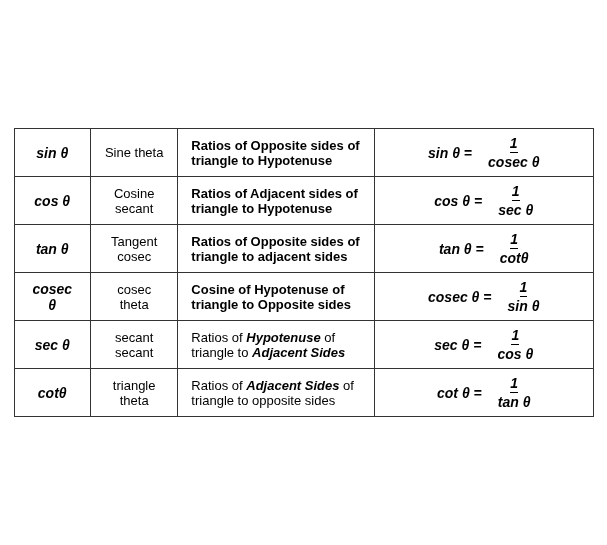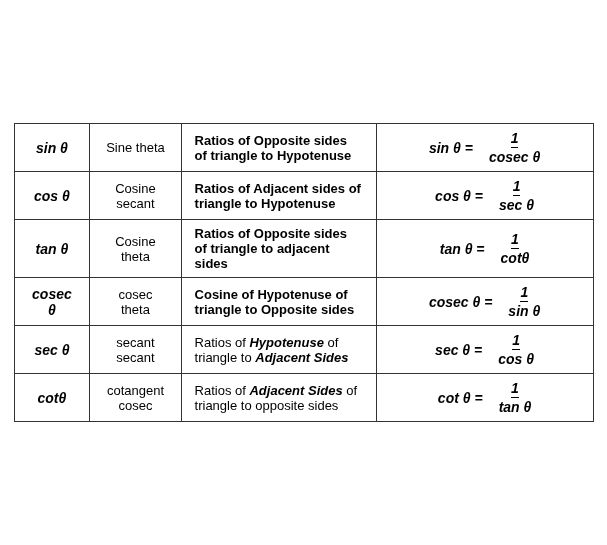--- a/index.html
+++ b/index.html
@@ -118,21 +118,21 @@
             <span class="denom"><i>sec θ</i></span>
           </span>
         </span>
       </td>
     </tr>
 
     <tr>
       <td class="col-symbol">
         <span class="italic-bold"><i>tan θ</i></span>
       </td>
-      <td class="col-name">Cosine theta</td>
+      <td class="col-name">Tangent cosec</td>
       <td class="col-desc"><strong>Ratios of Opposite sides of triangle to adjacent sides</strong></td>
       <td class="col-formula">
         <span class="formula-wrap">
           <span><i>tan θ</i> =</span>
           <span class="fraction">
             <span class="numer">1</span>
             <span class="denom"><i>cotθ</i></span>
           </span>
         </span>
       </td>
@@ -171,21 +171,21 @@
             <span class="denom"><i>cos θ</i></span>
           </span>
         </span>
       </td>
     </tr>
 
     <tr>
       <td class="col-symbol">
         <span class="italic-bold"><i>cotθ</i></span>
       </td>
-      <td class="col-name">cotangent cosec</td>
+      <td class="col-name">triangle theta</td>
       <td class="col-desc">
         Ratios of <em><strong>Adjacent Sides</strong></em> of triangle to opposite sides
       </td>
       <td class="col-formula">
         <span class="formula-wrap">
           <span><i>cot θ</i> =</span>
           <span class="fraction">
             <span class="numer">1</span>
             <span class="denom"><i>tan θ</i></span>
           </span>

